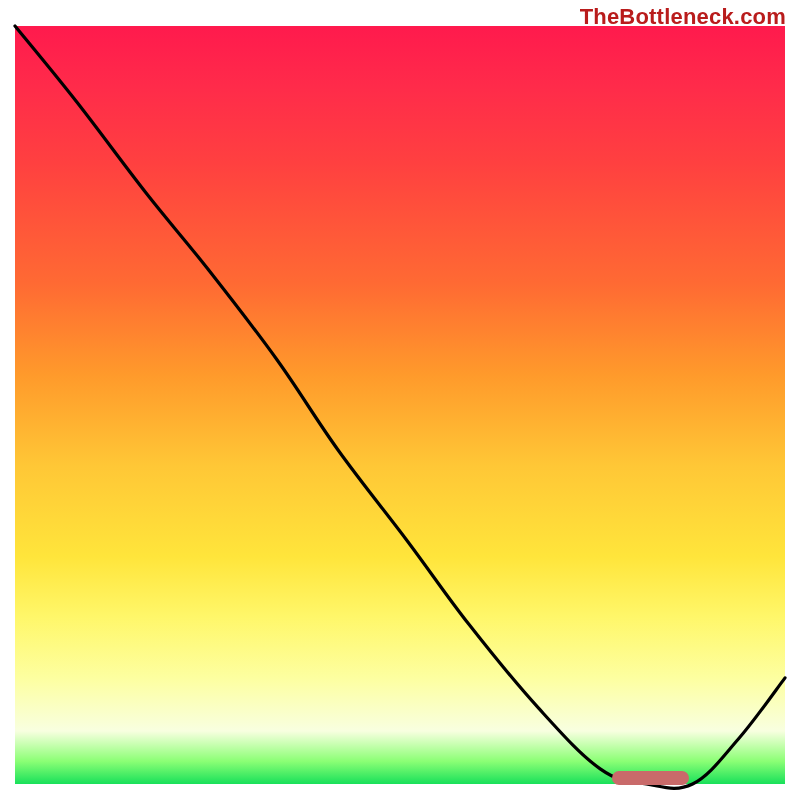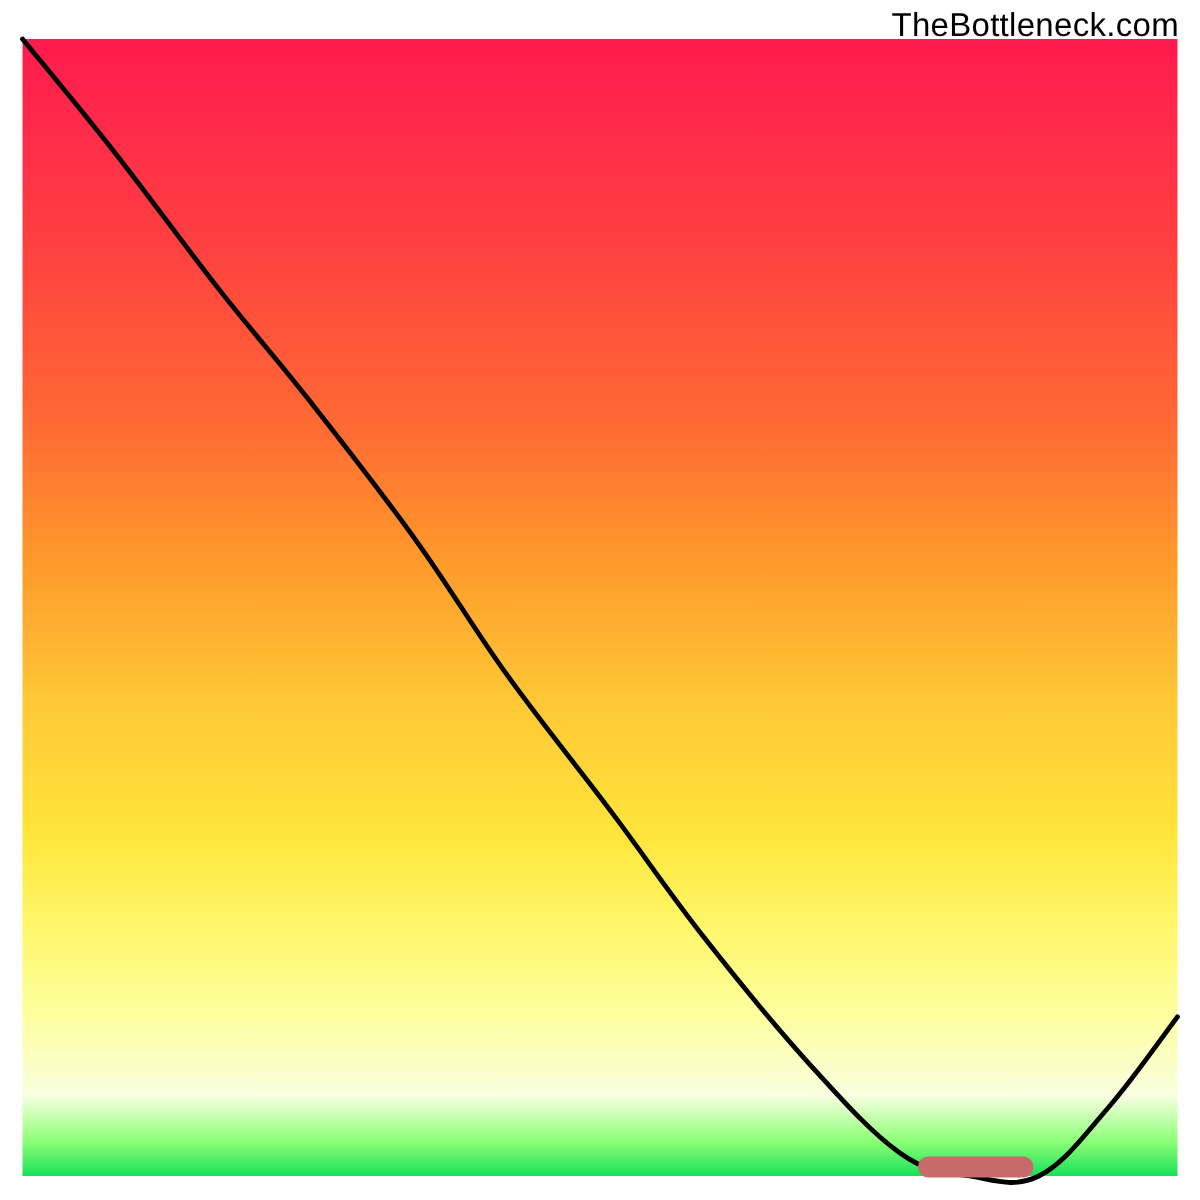--- a/index.html
+++ b/index.html
@@ -35,23 +35,23 @@
       #fdffa0 86%,
       #f8ffe0 93%,
       #8bff75 97%,
       #18e05a 100%
     );
   }
   #watermark {
     position: absolute;
     top: 4px;
     right: 14px;
-    color: #000000;
+    color: #b91c1c;
     font-size: 22px;
-    font-weight: 400;
+    font-weight: 700;
     letter-spacing: 0.2px;
     user-select: none;
   }
   svg.curve {
     position: absolute;
     left: 0;
     top: 0;
     width: 100%;
     height: 100%;
     overflow: visible;

